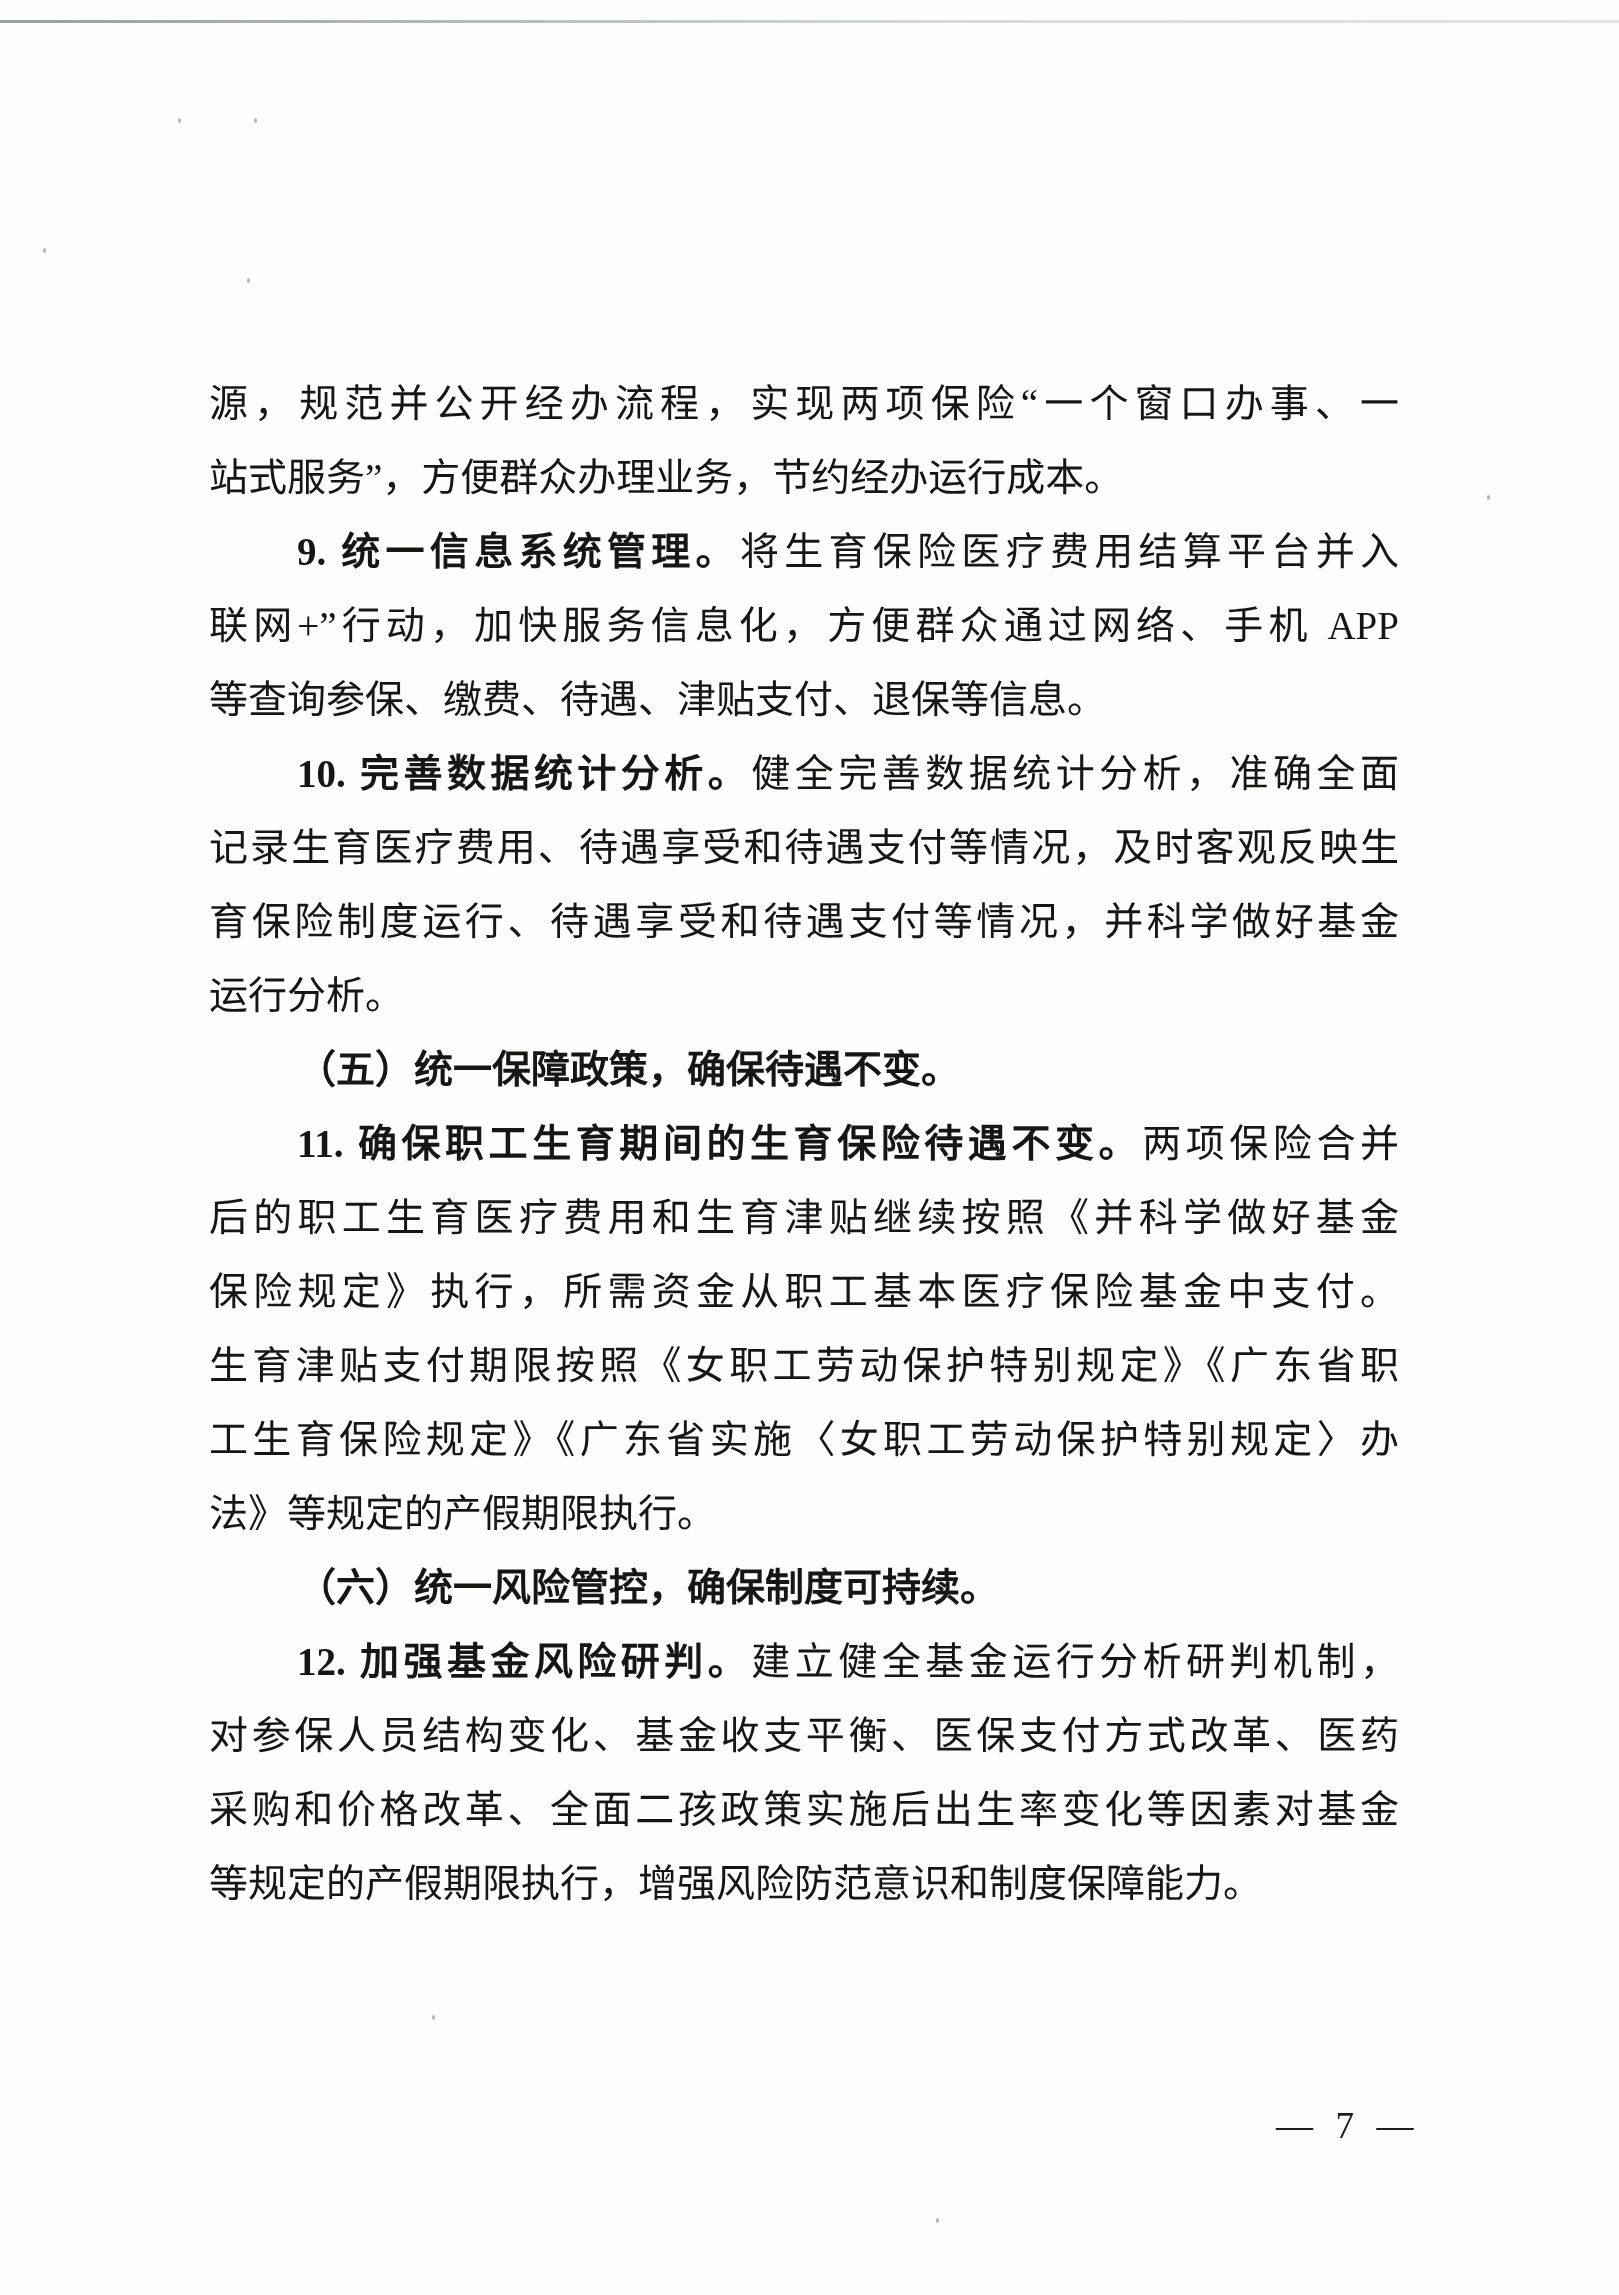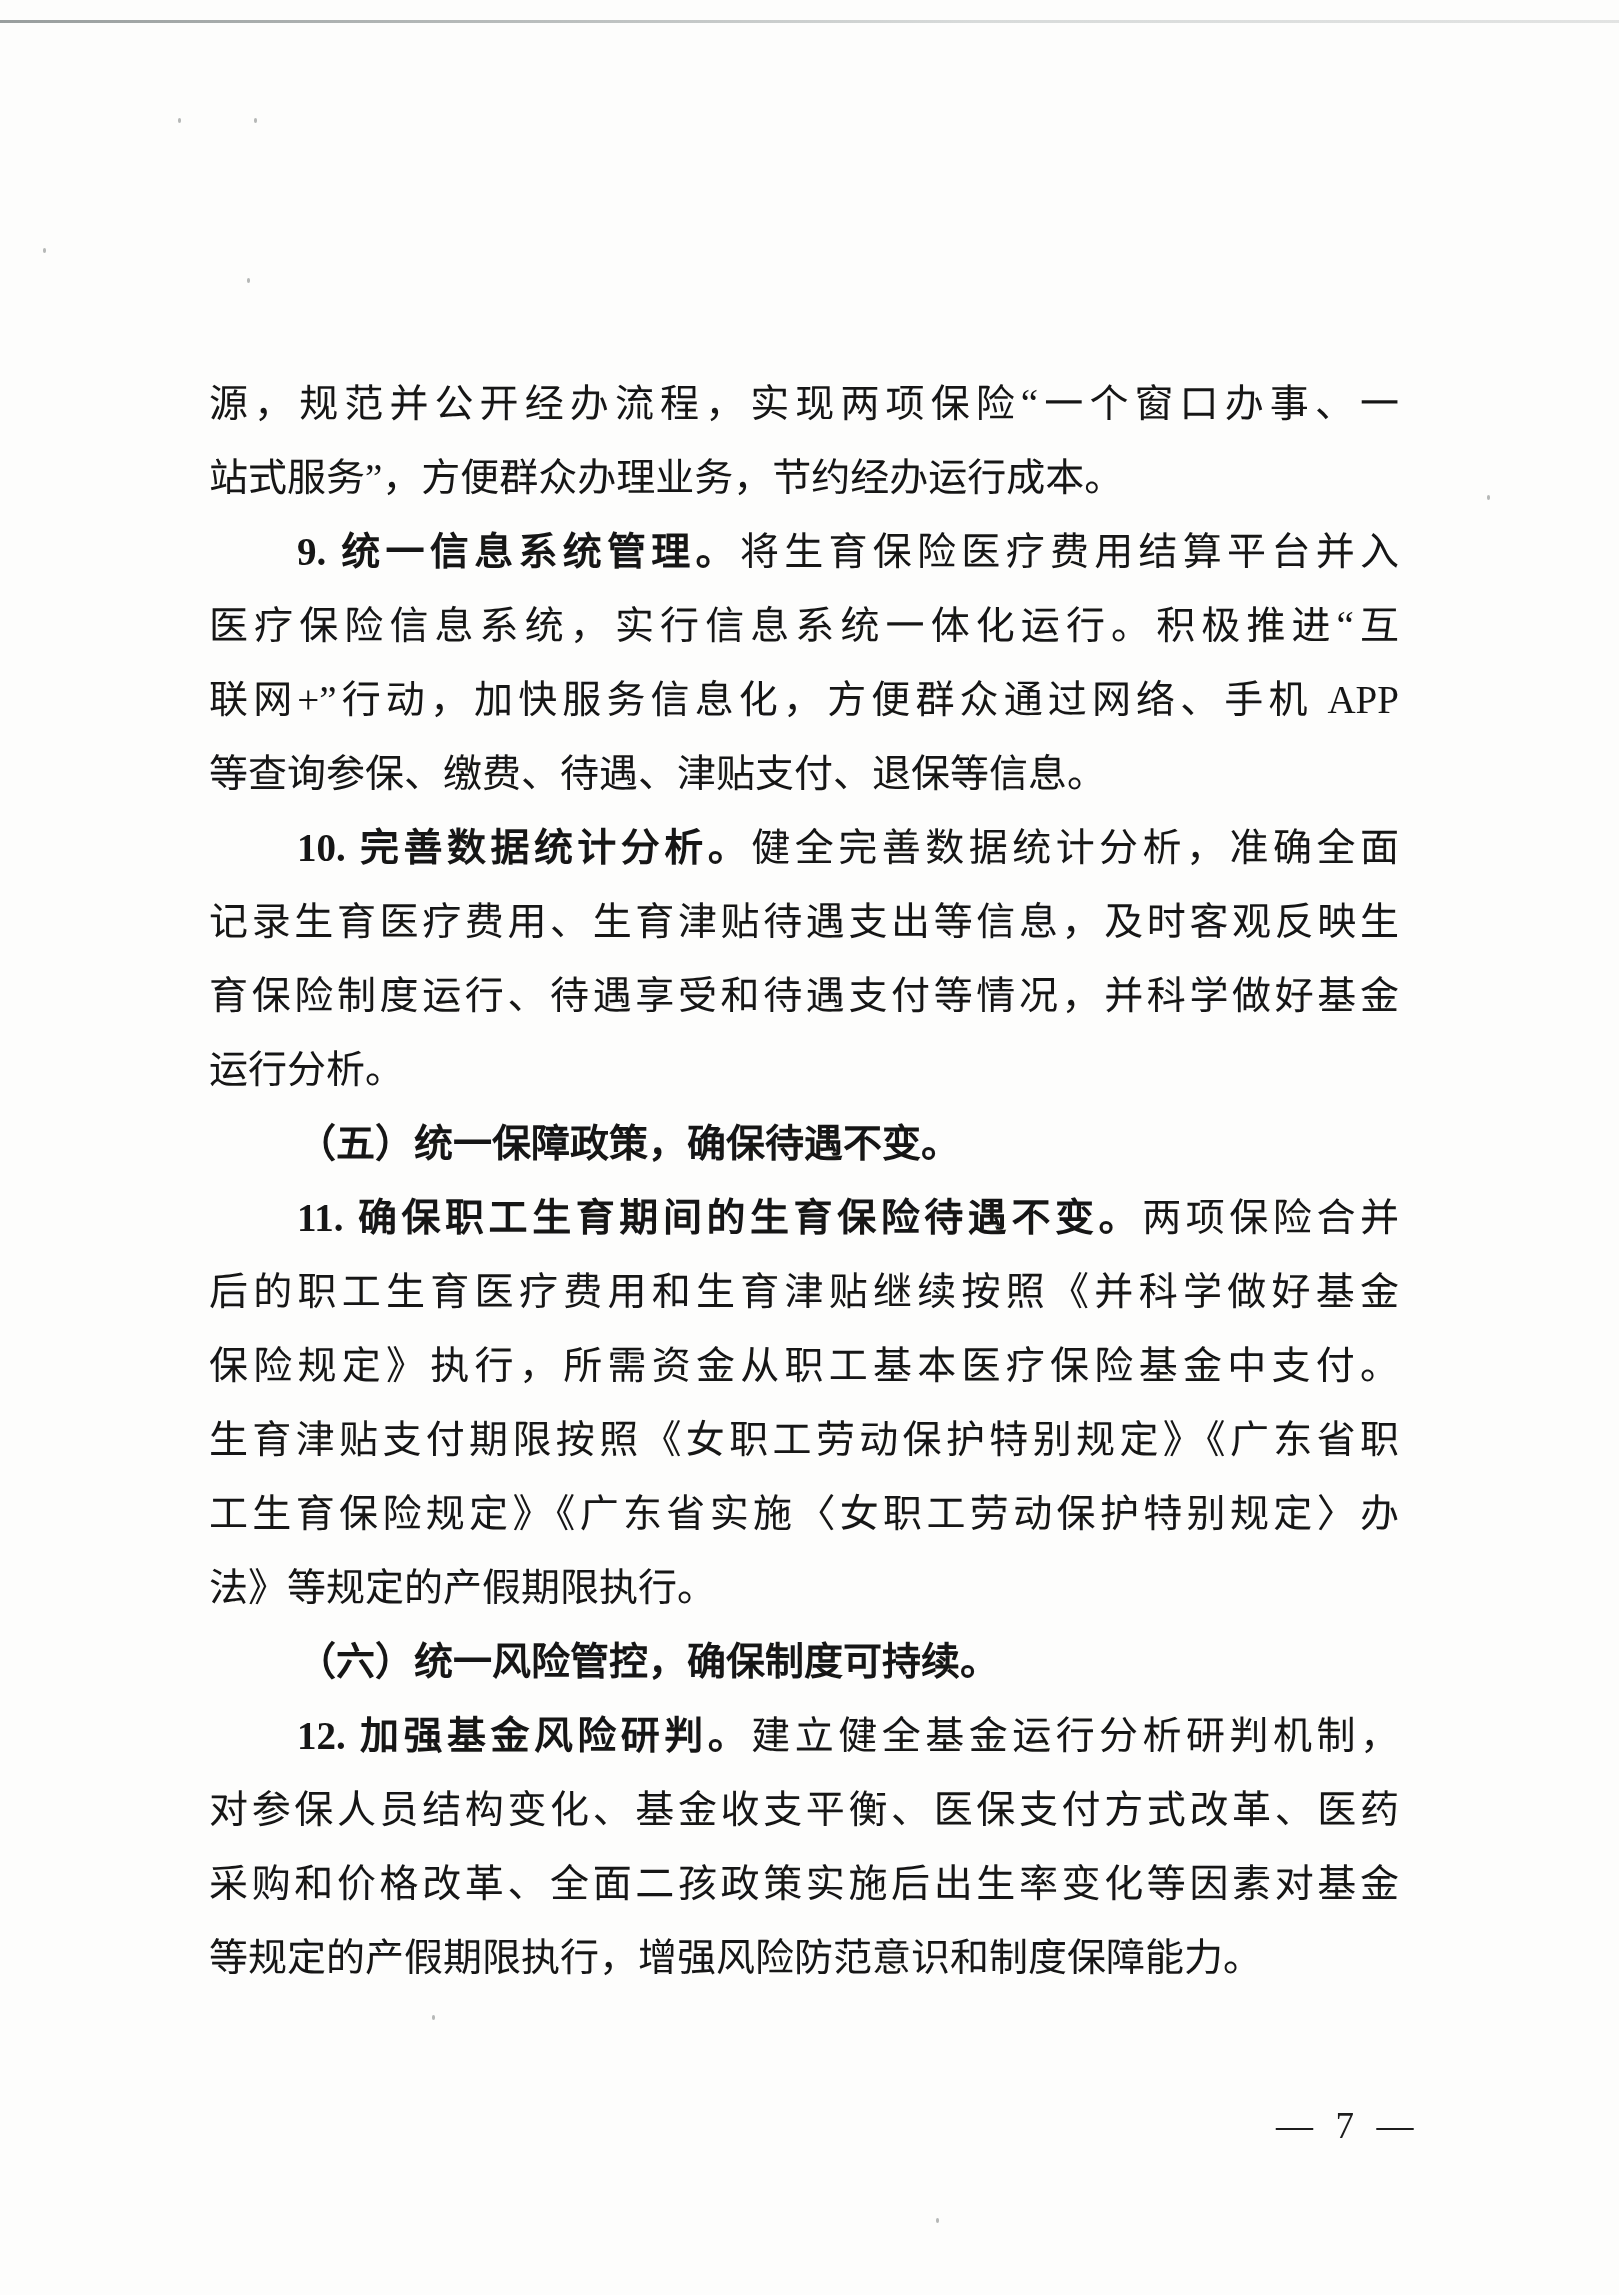--- a/index.html
+++ b/index.html
@@ -87,25 +87,24 @@
   <div class="speck" style="left:254px; top:118px;"></div>
   <div class="speck" style="left:432px; top:2015px;"></div>
   <div class="speck" style="left:936px;top:2218px;"></div>
   <div class="speck" style="left:1487px;top:495px;"></div>
 
   <div class="text-block">
 
   <div class="line fill"><span class="seg">源，规范并公开经办流程，实现两项保险“一个窗口办事、一</span></div>
       <div class="line"><span class="seg">站式服务”，方便群众办理业务，节约经办运行成本。</span></div>
       <div class="line fill indent"><span class="seg bold">9. 统一信息系统管理。</span><span class="seg">将生育保险医疗费用结算平台并入</span></div>
-      <div class="line fill"><span class="seg">医疗保险信息系统，实行信息系统一体化运行。积极推进“互</span></div>
       <div class="line fill"><span class="seg">联网+”行动，加快服务信息化，方便群众通过网络、手机 APP</span></div>
       <div class="line"><span class="seg">等查询参保、缴费、待遇、津贴支付、退保等信息。</span></div>
       <div class="line fill indent"><span class="seg bold">10. 完善数据统计分析。</span><span class="seg">健全完善数据统计分析，准确全面</span></div>
-      <div class="line fill"><span class="seg">记录生育医疗费用、生育津贴待遇支出等信息，及时客观反映生</span></div>
+      <div class="line fill"><span class="seg">记录生育医疗费用、待遇享受和待遇支付等情况，及时客观反映生</span></div>
       <div class="line fill"><span class="seg">育保险制度运行、待遇享受和待遇支付等情况，并科学做好基金</span></div>
       <div class="line"><span class="seg">运行分析。</span></div>
       <div class="line indent"><span class="seg bold">（五）统一保障政策，确保待遇不变。</span></div>
       <div class="line fill indent"><span class="seg bold">11. 确保职工生育期间的生育保险待遇不变。</span><span class="seg">两项保险合并</span></div>
       <div class="line fill"><span class="seg">后的职工生育医疗费用和生育津贴继续按照《并科学做好基金</span></div>
       <div class="line fill"><span class="seg">保险规定》执行，所需资金从职工基本医疗保险基金中支付。</span></div>
       <div class="line fill"><span class="seg">生育津贴支付期限按照《女职工劳动保护特别规定》《广东省职</span></div>
       <div class="line fill"><span class="seg">工生育保险规定》《广东省实施〈女职工劳动保护特别规定〉办</span></div>
       <div class="line"><span class="seg">法》等规定的产假期限执行。</span></div>
       <div class="line indent"><span class="seg bold">（六）统一风险管控，确保制度可持续。</span></div>

